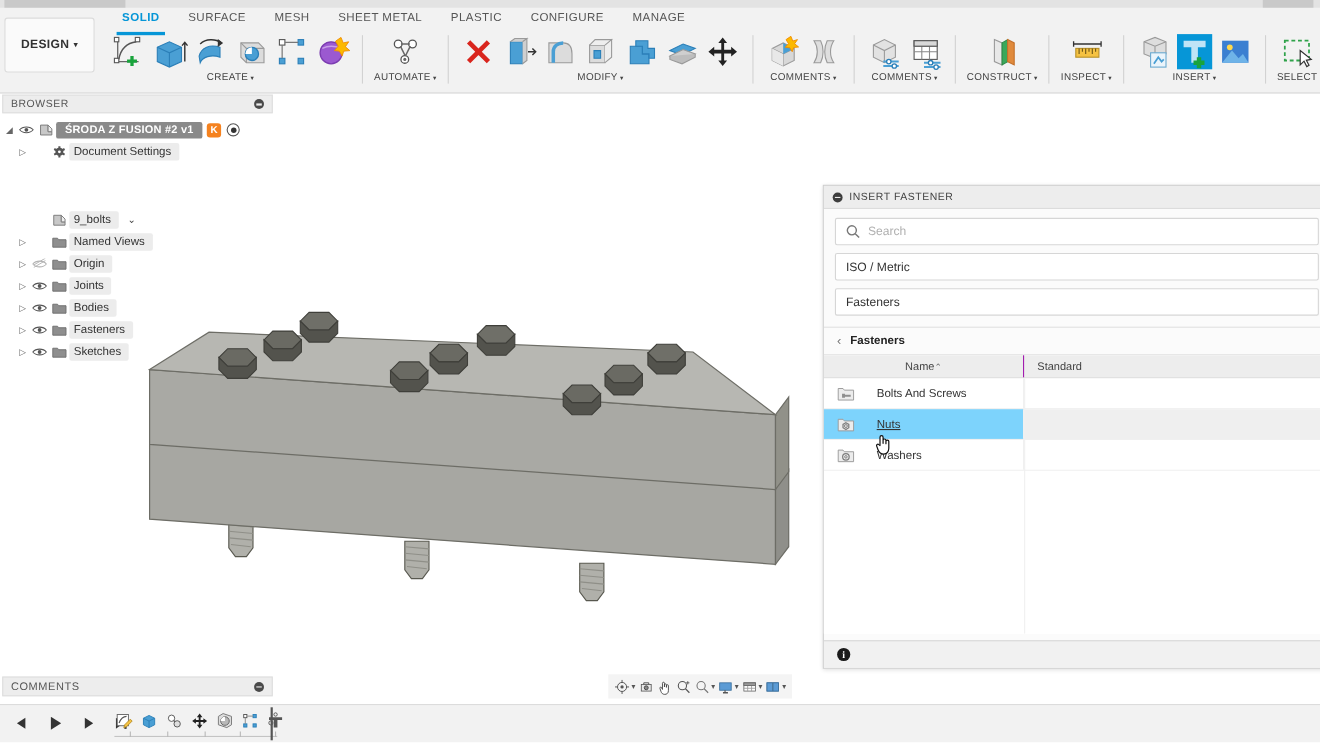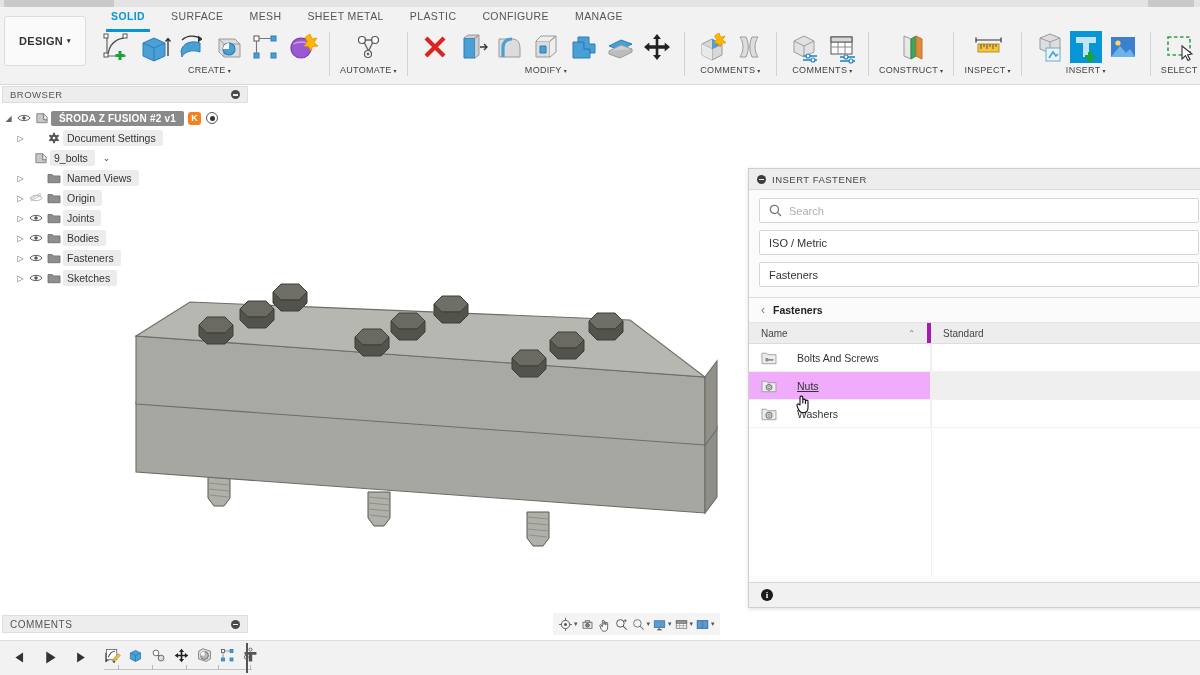--- a/index.html
+++ b/index.html
@@ -121,32 +121,32 @@
     background: #fbfbfb; border-bottom: 1px solid #e2e2e2;
   }
   .fp-crumb .back { font-size: 12px; color: #777; }
   .fp-crumb .cname { font-size: 10.5px; color: #222; font-weight: bold; }
 
   .fp-table { background: #fff; }
   .fp-thead { display: flex; height: 21px; background: #ededed; border-bottom: 1px solid #dcdcdc; }
   .fp-th {
     font-size: 10px; color: #444; display: flex; align-items: center; padding: 0 12px;
   }
-  .fp-th.name { width: 182px; border-right: 4px solid #a21caf; justify-content: space-between; }
+  .fp-th.name { width: 182px; border-right: 1px solid #a21caf; justify-content: center; }
   .fp-th.std { flex: 1; }
   .fp-th .sortarrow { font-size: 8px; color: #666; }
 
   .fp-row { display: flex; height: 28px; border-bottom: 1px solid #f0f0f0; }
   .fp-row .cell-name {
     width: 182px; border-right: 1px solid #f0f0f0; display: flex; align-items: center;
     gap: 8px; padding: 0 12px;
   }
   .fp-row .cell-std { flex: 1; }
   .fp-row.hover { background: #efefef; }
-  .fp-row.hover .cell-name { background: #f0abfc; }
+  .fp-row.hover .cell-name { background: #7dd3fc; }
   .fp-row.hover .rlabel { text-decoration: underline; }
   .rlabel { font-size: 10.5px; color: #333; padding-left: 12px; }
 
   .fp-body { position: relative; height: 232px; background: #fff; }
   .fp-colline { position: absolute; left: 182px; top: 0; bottom: 0; width: 1px; background: #f0f0f0; }
 
   .fp-foot {
     position: absolute; left: 0; right: 0; bottom: 0; height: 25px;
     background: #f1f1f1; border-top: 1px solid #d8d8d8;
     display: flex; align-items: center; padding: 0 12px;
@@ -498,21 +498,21 @@
         <div class="eye"></div>
         <div class="nico">
           <svg viewBox="0 0 16 14" width="14" height="12">
             <circle cx="8" cy="7" r="4.2" fill="#555"></circle>
             <path d="M8 1 L8 13 M2.5 4 L13.5 10 M2.5 10 L13.5 4" fill="none" stroke="#555" stroke-width="2.2"></path>
             <circle cx="8" cy="7" r="1.5" fill="#fff"></circle>
           </svg>
         </div>
         <span class="tlabel">Document Settings</span>
       </div>
-      <div class="tnode" style="padding-left: 1px;">
+      <div class="tnode" style="padding-left: 14px; margin-top: 42px;">
         <div class="arrow"></div>
         <div class="eye"></div>
         <div class="nico">
           <svg viewBox="0 0 16 14" width="14" height="12">
             <path d="M2 2 L10 2 L10 9 L14 9 L14 12.5 L2 12.5 Z" fill="#c8c8c8" stroke="#7a7a7a" stroke-width="1"></path>
             <path d="M10 2 L14 6 L14 9 L10 9 Z" fill="#ededed" stroke="#7a7a7a" stroke-width="1"></path>
           </svg>
         </div>
         <span class="tlabel">9_bolts</span>
         <span class="chev-down">⌄</span>

